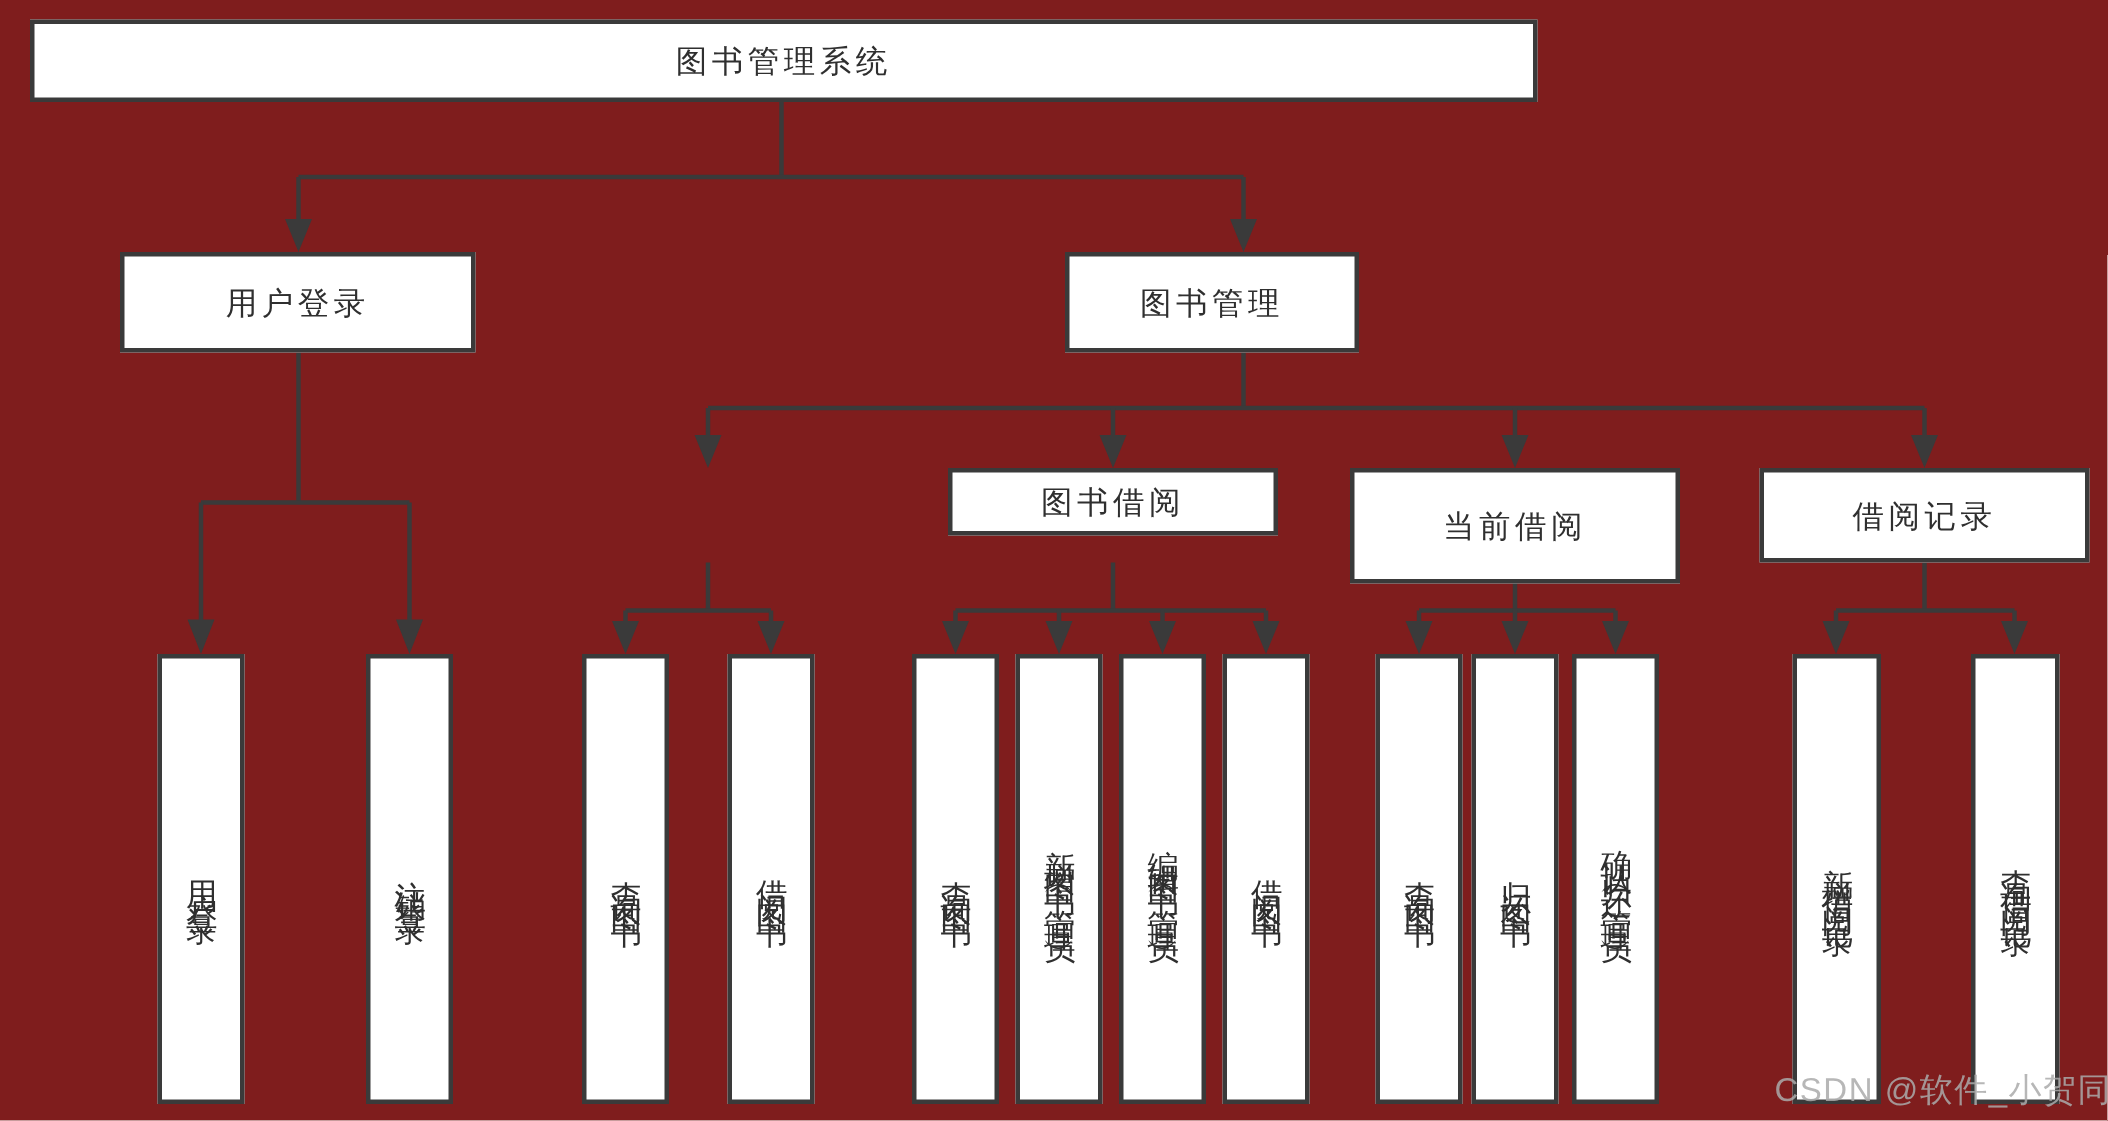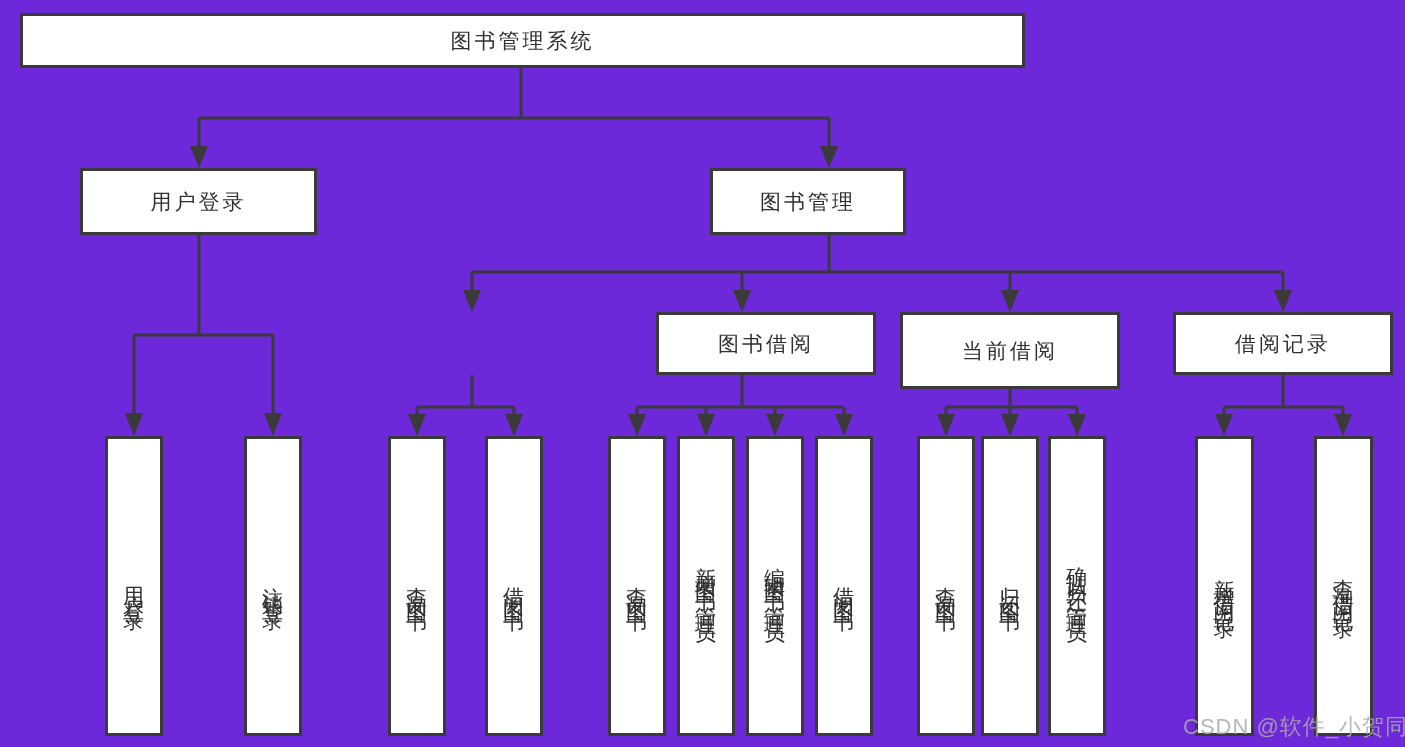--- a/index.html
+++ b/index.html
@@ -4,21 +4,21 @@
 <style>
   html, body {
     margin: 0;
     padding: 0;
     background: #ffffff;
   }
   .stage {
     position: relative;
     width: 1405px;
     height: 747px;
-    background: #6d28d9;
+    background: #7f1d1d;
     font-family: "Liberation Sans", "DejaVu Sans", sans-serif;
     overflow: hidden;
   }
   .connectors {
     position: absolute;
     left: 0;
     top: 0;
     pointer-events: none;
   }
   .connectors path {
@@ -134,21 +134,21 @@
     <span>图书管理系统</span>
   </div>
 
   <div class="node h" style="left:80px;top:168px;width:237px;height:67px">
     <span>用户登录</span>
   </div>
   <div class="node h" style="left:710px;top:168px;width:196px;height:67px">
     <span>图书管理</span>
   </div>
 
-  <div class="node h" style="left:656px;top:312px;width:220px;height:63px">
+  <div class="node h" style="left:632px;top:312px;width:220px;height:45px">
     <span>图书借阅</span>
   </div>
   <div class="node h" style="left:900px;top:312px;width:220px;height:77px">
     <span>当前借阅</span>
   </div>
   <div class="node h" style="left:1173px;top:312px;width:220px;height:63px">
     <span>借阅记录</span>
   </div>
 
   <div class="node v" style="left:105px;top:436px;width:58px;height:300px">

